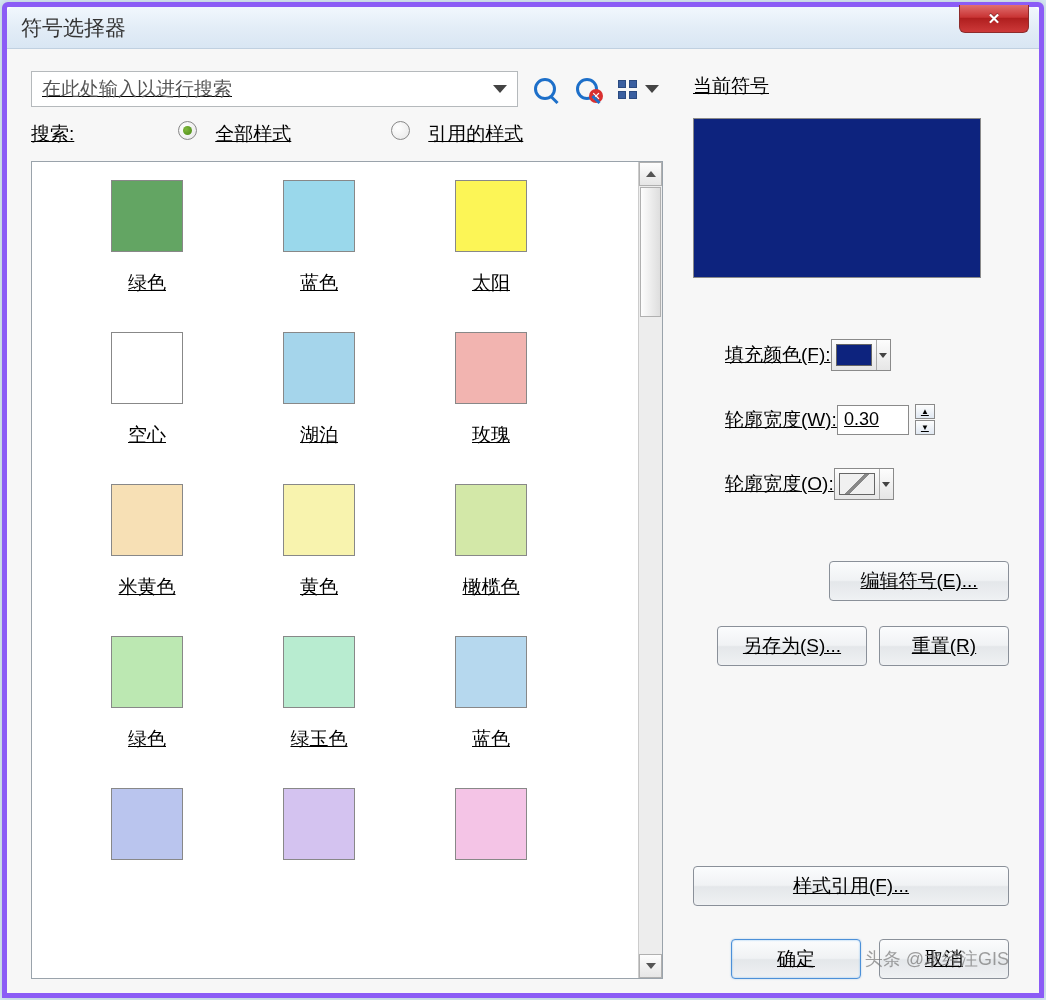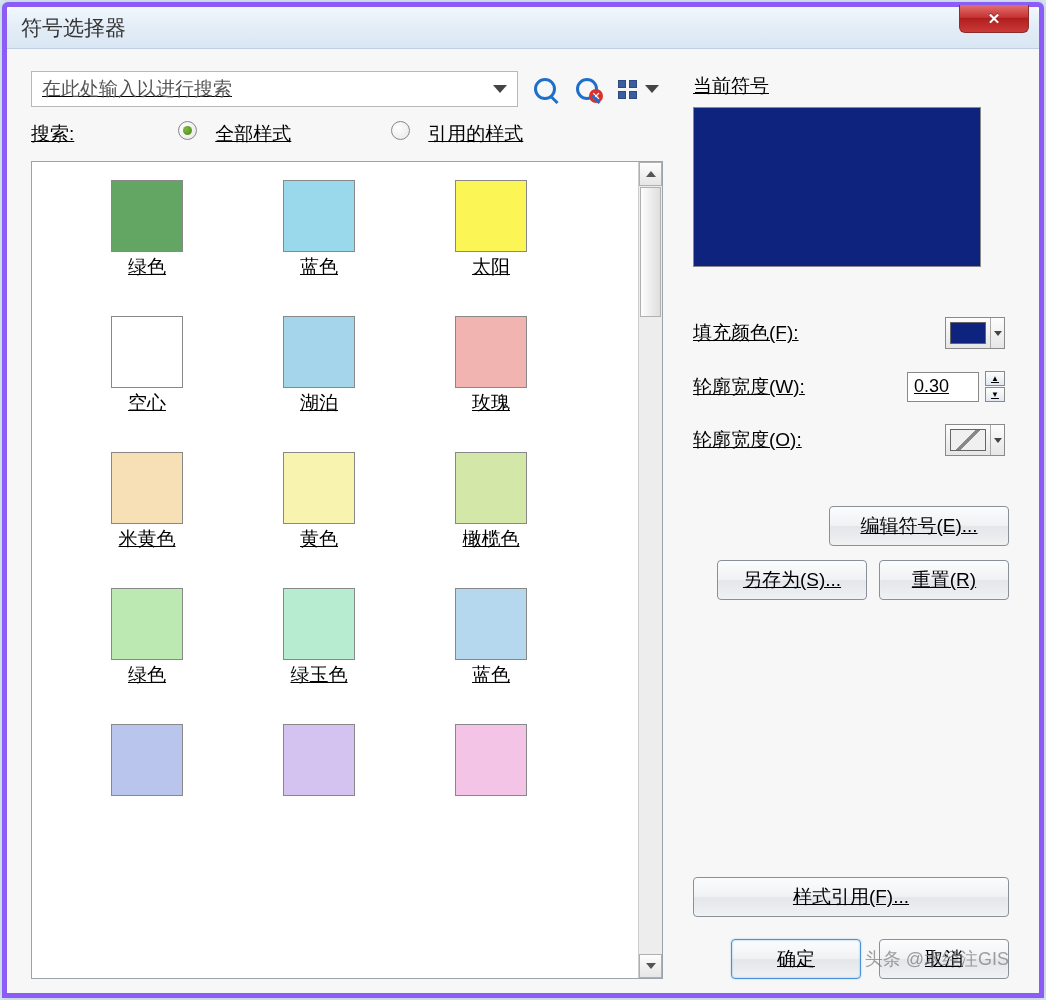--- a/index.html
+++ b/index.html
@@ -208,21 +208,21 @@
     .symbol-grid {
       display: grid;
       grid-template-columns: repeat(3, 150px);
       gap: 36px 22px;
       padding-left: 18px;
     }
     .symbol-item {
       display: flex;
       flex-direction: column;
       align-items: center;
-      gap: 2px;
+      gap: 18px;
       cursor: pointer;
     }
     .swatch {
       width: 72px;
       height: 72px;
       border: 1px solid #888;
     }
     .symbol-item .label { font-size: 19px; }
     .scrollbar {
       width: 24px;
@@ -253,35 +253,36 @@
       background: linear-gradient(to right, #fdfdfd, #dedede);
       border: 1px solid #b0b0b0;
       cursor: pointer;
     }
     .sb-track { flex: 1; }
     .right-panel {
       width: 340px;
       display: flex;
       flex-direction: column;
       padding: 2px 6px 0 18px;
+      gap: 11px;
     }
     .right-panel .section-label { font-size: 19px; margin-bottom: 8px; }
     .preview {
       width: 288px;
       height: 160px;
       border: 1px solid #8a8a8a;
       background: #0d237e;
       margin-bottom: 50px;
     }
     .prop-row {
       display: flex;
       align-items: center;
-      justify-content: space-between;
       margin-bottom: 22px;
       padding-right: 4px;
+      margin-left: 32px;
     }
     .prop-row .plabel { font-size: 19px; }
     .color-picker {
       width: 60px; height: 32px;
       border: 1px solid #8a8a8a;
       background: linear-gradient(to bottom, #fdfdfd, #e6e6e6);
       display: flex;
       align-items: center;
       cursor: pointer;
     }

